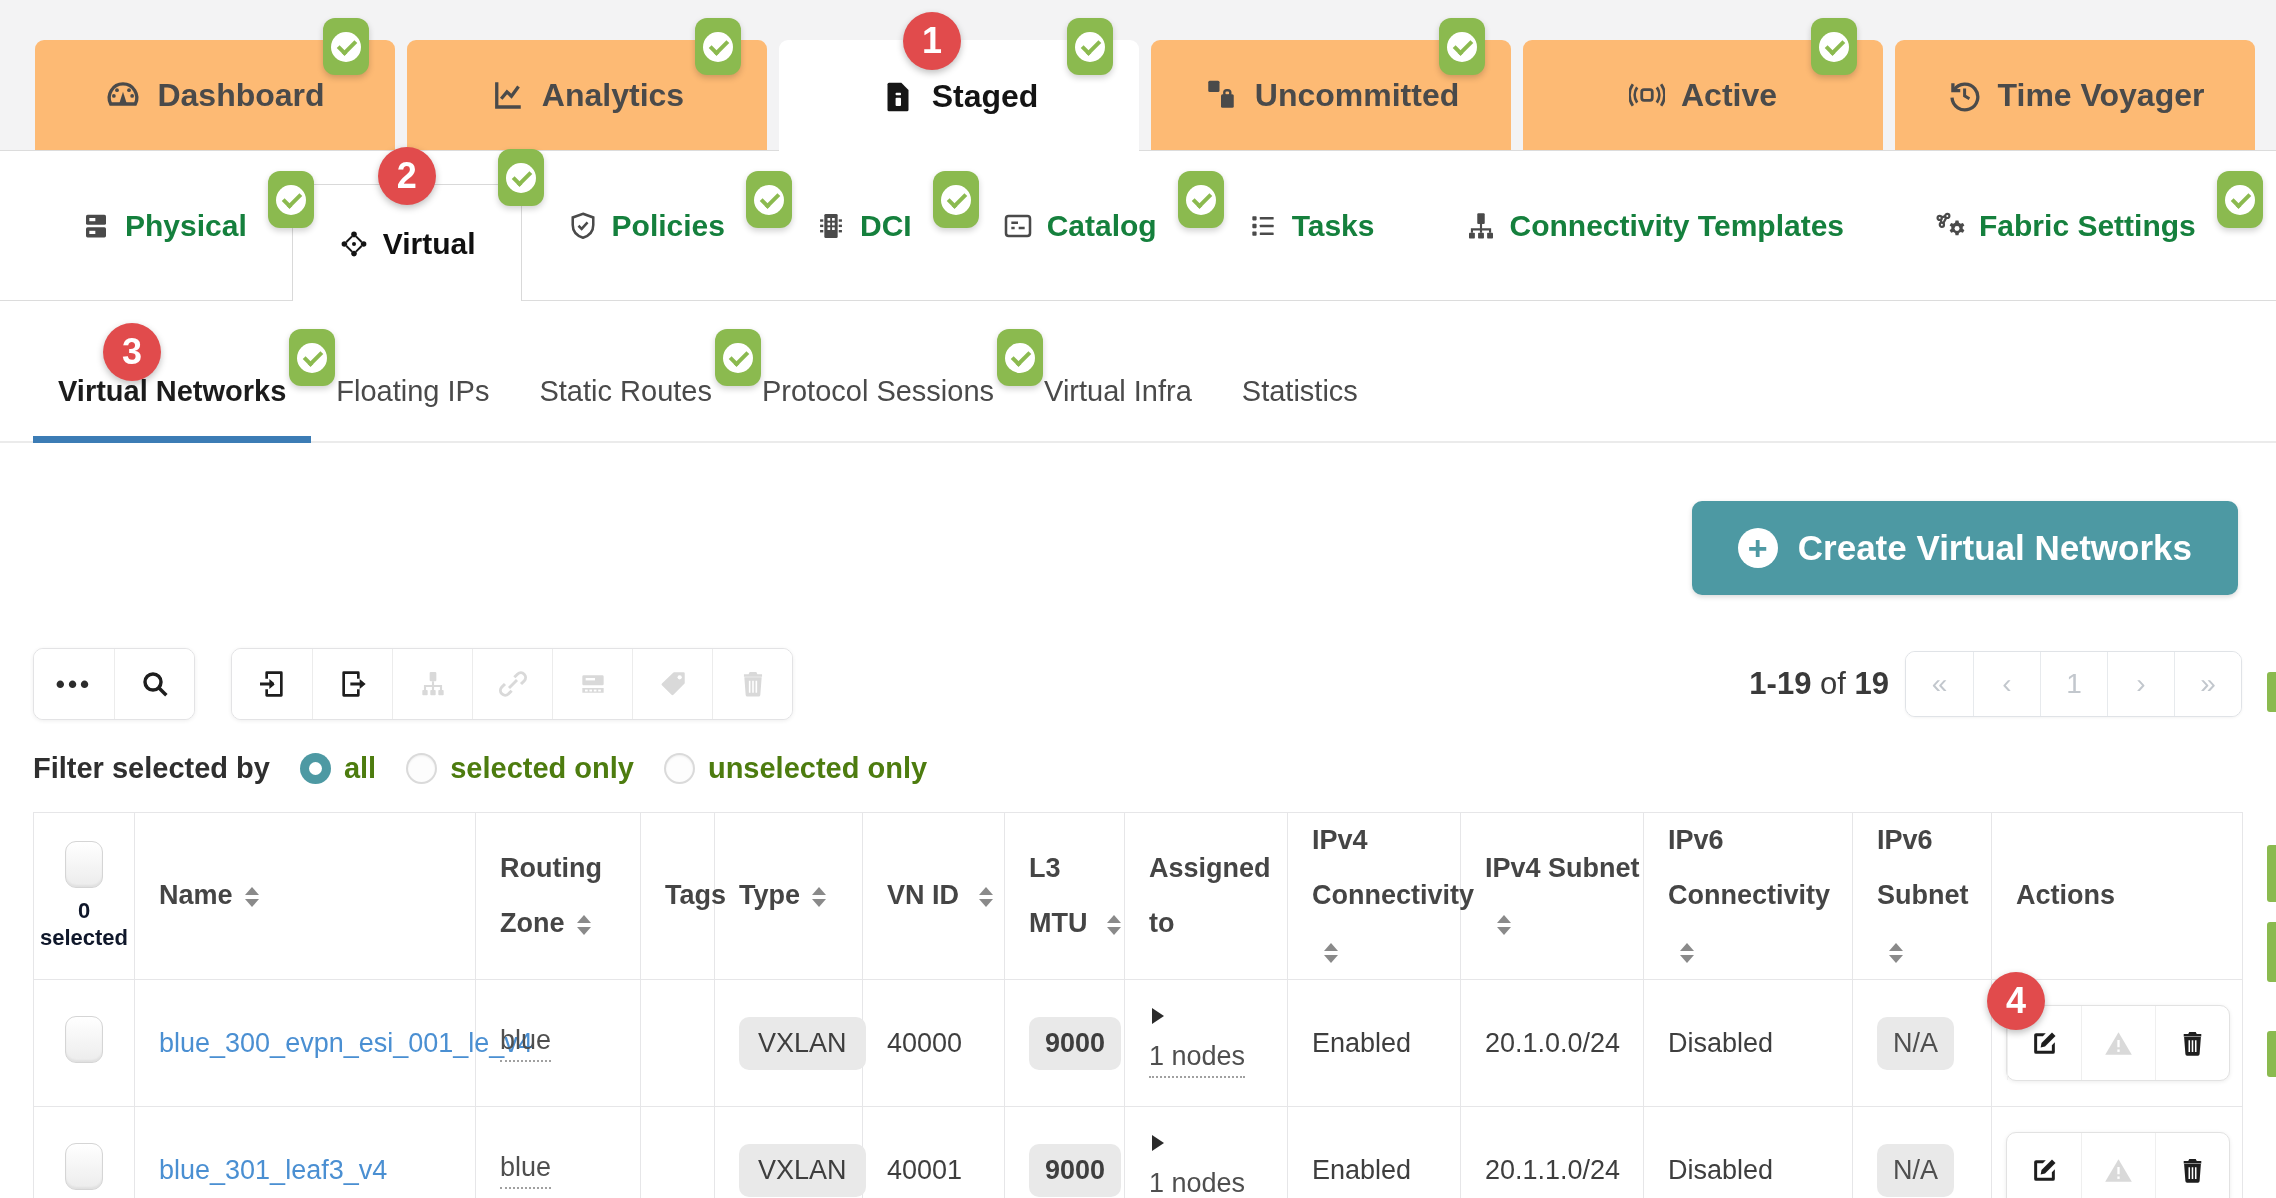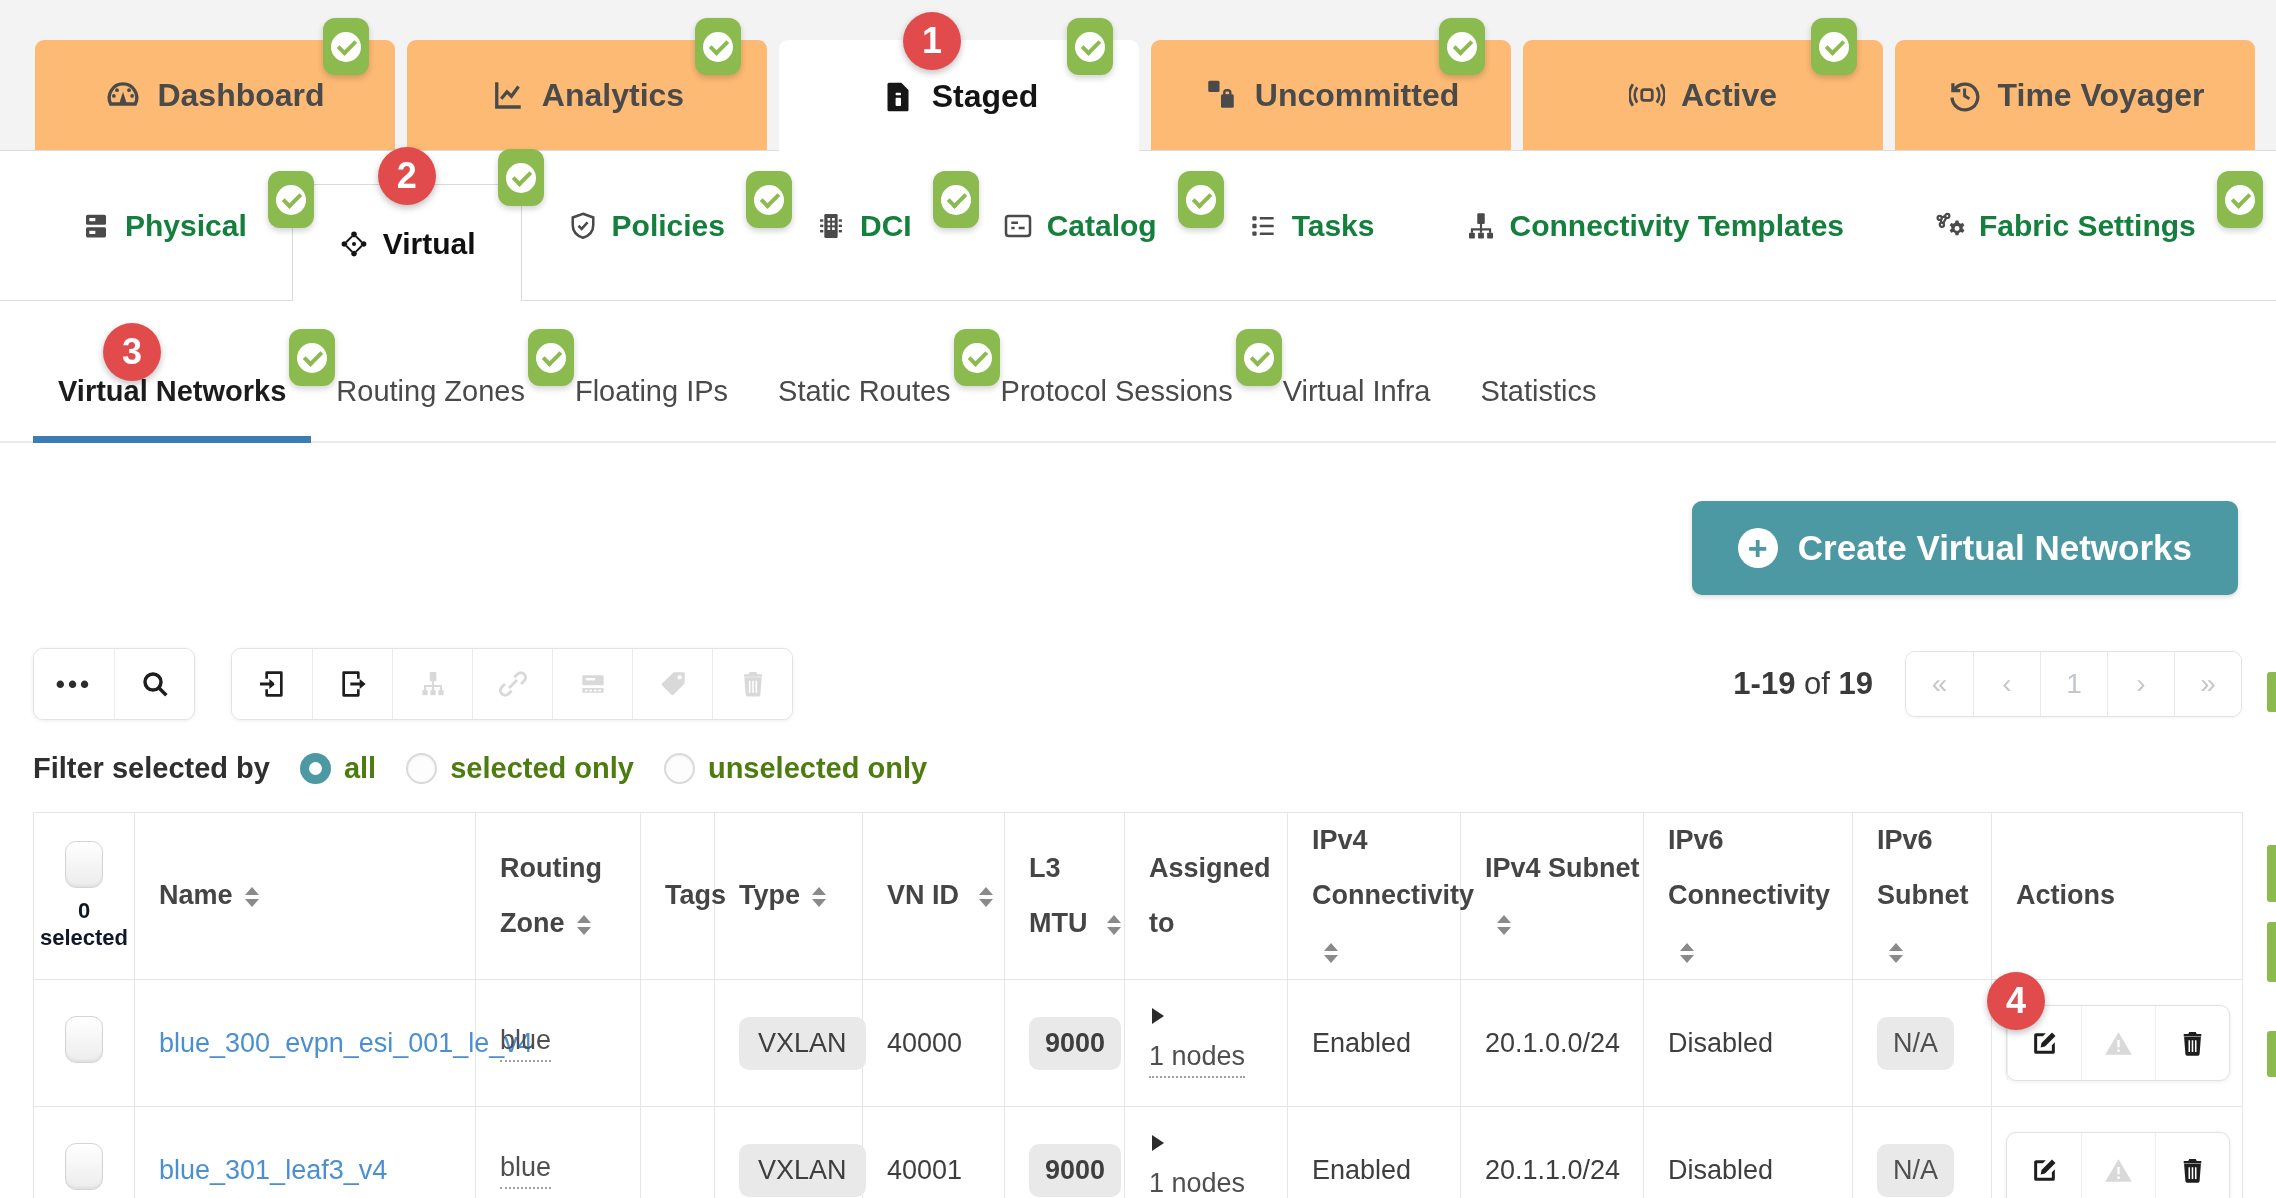--- a/index.html
+++ b/index.html
@@ -68,21 +68,21 @@
   .tgroup { display:inline-flex; height:72px; background:#fff; border:1px solid #e3e3e5; border-radius:10px;
             box-shadow:0 1px 4px rgba(0,0,0,.07); overflow:hidden; }
   .tbtn { width:80px; display:flex; align-items:center; justify-content:center; border-left:1px solid #ececec; cursor:pointer; background:#fff; }
   .tbtn:first-child { border-left:none; }
   .tbtn svg { width:32px; height:32px; }
   .tbtn .dots { font-size:26px; letter-spacing:3px; color:#2c2c2c; font-weight:700; }
   .ic-dark { color:#1e1e1e; }
   .ic-dim  { color:#d9d9d9; }
   .tbtn.disabled { cursor:default; }
 
-  .pager { display:flex; align-items:center; gap:32px; }
+  .pager { display:flex; align-items:center; gap:16px; }
   .pager-text { font-size:31px; color:#3a3a3a; }
   .pager-text b { font-weight:700; }
   .pgroup { display:inline-flex; height:66px; background:#fff; border:1px solid #e0e3e7; border-radius:10px;
             box-shadow:0 1px 3px rgba(0,0,0,.05); overflow:hidden; }
   .pbtn { width:67px; display:flex; align-items:center; justify-content:center; border-left:1px solid #e7eaed;
           font-size:28px; color:#c2c7cd; background:#fff; cursor:pointer; }
   .pbtn:first-child { border-left:none; }
 
   
   .filter-row { position:absolute; top:752px; left:33px; display:flex; align-items:center; gap:30px; }
@@ -331,26 +331,20 @@
 
   </nav>
 
   <nav class="nav3">
     <div class="nav3-item active">
       <span>Virtual Networks</span>
       <span class="check-badge">
           <span class="cb-circle"></span>
         </span>
       <span class="annotation">3</span>
-    </div>
-    <div class="nav3-item">
-      <span>Routing Zones</span>
-      <span class="check-badge">
-          <span class="cb-circle"></span>
-        </span>
     </div>
     <div class="nav3-item">
       <span>Floating IPs</span>
     </div>
     <div class="nav3-item">
       <span>Static Routes</span>
       <span class="check-badge">
           <span class="cb-circle"></span>
         </span>
     </div>

